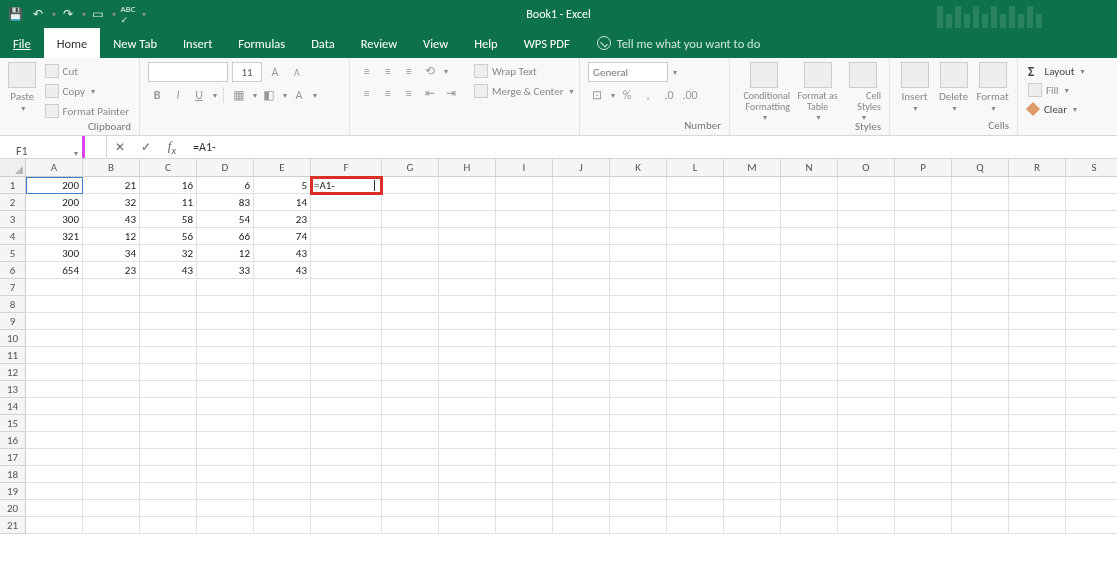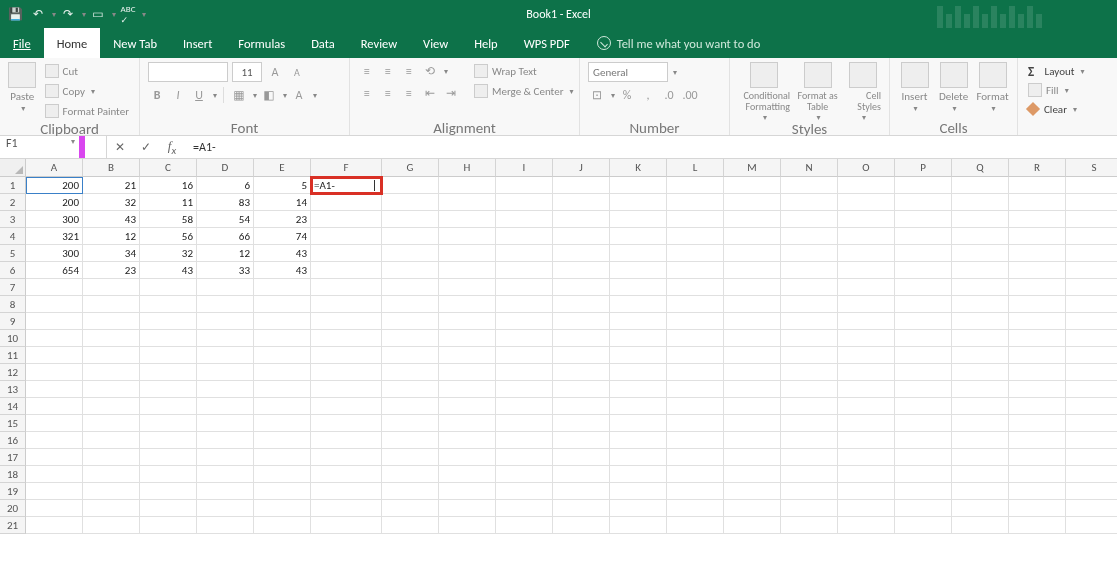--- a/index.html
+++ b/index.html
@@ -20,40 +20,40 @@
 .tab { padding: 0 13px; display:flex; align-items:center; cursor:default; }
 .tab.file { background: #0d7249; text-decoration: underline; }
 .tab.active { background:#fff; color:#333; }
 .tellme { display:flex; align-items:center; gap:6px; margin-left:14px; color:#cfe8db; }
 .tellme .bulb { width:14px;height:14px;border:1.2px solid #cfe8db;border-radius:50%; position:relative;}
 .tellme .bulb::after{content:"";position:absolute;left:4px;top:3px;width:3px;height:6px;border:1px solid #cfe8db;border-top:none;border-right:none;transform:rotate(-45deg);}
 
 
 .ribbon { height: 78px; background:#f8f8f8; border-bottom:1px solid #d6d6d6; display:flex; font-size:11px; color:#888; }
 .group { border-right:1px solid #e2e2e2; padding:4px 8px 2px; display:flex; flex-direction:column; justify-content:space-between; }
-.group-label { text-align:center; font-size:15px; color:#777; height:14px; }
+.group-label { text-align:right; font-size:11px; color:#777; height:14px; }
 .group-body { display:flex; align-items:flex-start; gap:6px; height:58px; }
 .bigbtn { display:flex; flex-direction:column; align-items:center; justify-content:flex-start; width:42px; color:#888; }
 .bigbtn .ico { width:28px; height:26px; border:1px solid #ccc; background:#eee; margin-bottom:2px; }
 .smallrow { display:flex; flex-direction:column; gap:2px; }
 .smallbtn { display:flex; align-items:center; gap:4px; height:18px; color:#888; white-space:nowrap; padding:0 2px; }
 .smallbtn .ic { width:14px; height:14px; border:1px solid #ccc; background:#eee; display:inline-block; }
 .fontrow { display:flex; align-items:center; gap:4px; }
 .fontname { width:80px; height:20px; border:1px solid #ccc; background:#fff; }
 .fontsize { width:30px; height:20px; border:1px solid #ccc; background:#fff; display:flex;align-items:center;justify-content:center;color:#555;font-size:11px;}
 .iconbtn { width:18px; height:18px; border:1px solid transparent; display:flex;align-items:center;justify-content:center; color:#999; font-size:12px; }
 .row { display:flex; gap:3px; align-items:center; }
 .numfmt { width:80px; height:20px; border:1px solid #ccc; background:#fff; display:flex;align-items:center;padding:0 4px;color:#777;font-size:11px;}
 .editing .smallbtn { color:#444; }
 .editing .smallbtn.gray { color:#888; }
 .clear-diamond{display:inline-block;width:10px;height:10px;background:#d96;transform:rotate(45deg);margin-right:2px;}
 
 
 .fbar { height:23px; border-bottom:1px solid #d6d6d6; display:flex; align-items:stretch; font-size:12px; color:#555; background:#fff;}
-.namebox { width:85px; border-right:6px solid #d946ef; display:flex; align-items:flex-start; padding:0 6px; position:relative;}
+.namebox { width:85px; border-right:3px solid #d946ef; display:flex; align-items:flex-end; padding:0 16px; position:relative;}
 .namebox .dd { position:absolute; right:4px; font-size:8px; color:#888;}
 .fbar .gap { width:22px; border-right:1px solid #d6d6d6;}
 .fbtn { width:26px; display:flex; align-items:center; justify-content:center; color:#666; }
 .fx { font-style:italic; font-family:"Times New Roman",serif; font-size:13px; }
 .finput { flex:1; display:flex; align-items:center; padding:0 8px; color:#333; }
 
 
 .gridwrap { position:relative; height: calc(569px - 28px - 30px - 78px - 23px); overflow:hidden; background:#fff; }
 .corner { position:absolute; left:0; top:0; width:26px; height:18px; background:#f0f0f0; border-right:1px solid #ccc; border-bottom:1px solid #ccc; }
 .corner::after{content:"";position:absolute;right:2px;bottom:2px;width:0;height:0;border-left:8px solid transparent;border-bottom:8px solid #b8b8b8;}
@@ -165,21 +165,20 @@
         <span class="caret">▾</span>
         <div class="sep" style="width:1px;height:16px;background:#ddd;margin:0 3px;"></div>
         <div class="iconbtn">▦</div>
           <span class="caret">▾</span>
         <div class="iconbtn">◧</div>
           <span class="caret">▾</span>
         <div class="iconbtn">A</div>
           <span class="caret">▾</span>
       </div>
     </div>
-    <div class="group-label">Font</div>
   </div>
 
   <div class="group" style="width:230px">
     <div class="group-body">
       <div style="display:flex;flex-direction:column;gap:4px;">
         <div class="row">
           <div class="iconbtn">≡</div>
           <div class="iconbtn">≡</div>
           <div class="iconbtn">≡</div>
           <div class="iconbtn">⟲</div>
@@ -198,21 +197,20 @@
             <span class="ic"></span>
             <span>Wrap Text</span>
           </div>
         <div class="smallbtn">
             <span class="ic"></span>
             <span>Merge &amp; Center</span>
             <span class="caret">▾</span>
           </div>
       </div>
     </div>
-    <div class="group-label">Alignment</div>
   </div>
 
   <div class="group" style="width:150px">
     <div class="group-body" style="flex-direction:column;gap:4px;align-items:flex-start;">
       <div class="row">
           <div class="numfmt">General</div>
           <span class="caret">▾</span>
         </div>
       <div class="row">
         <div class="iconbtn">⊡</div>

